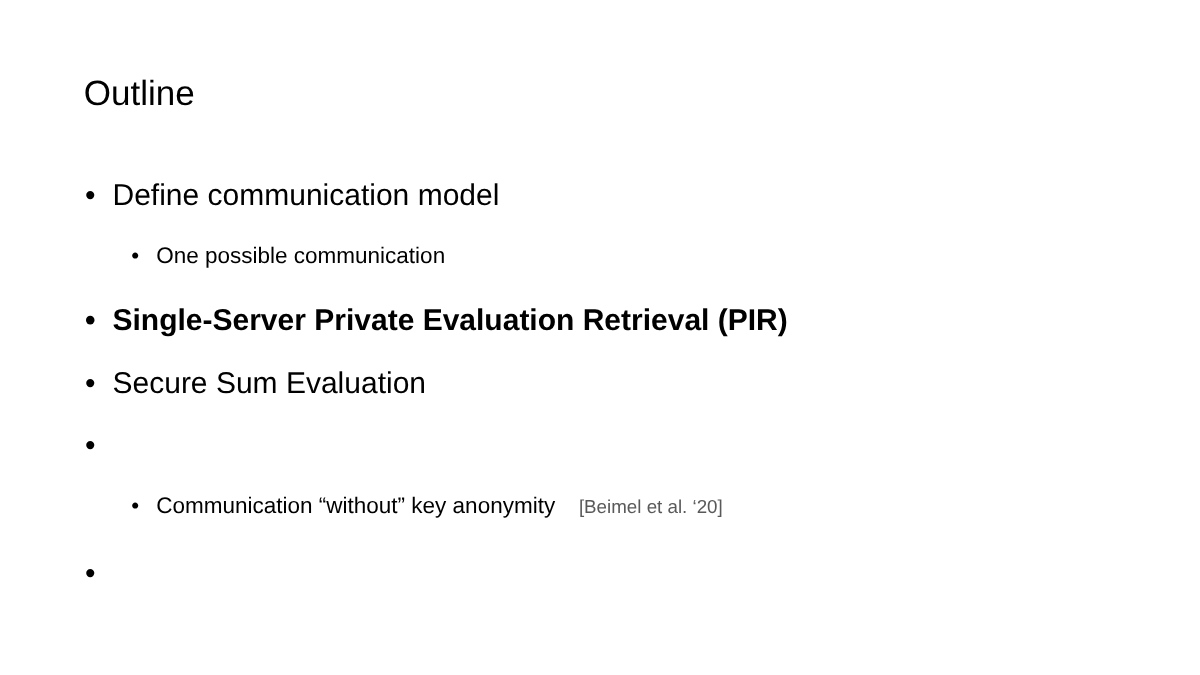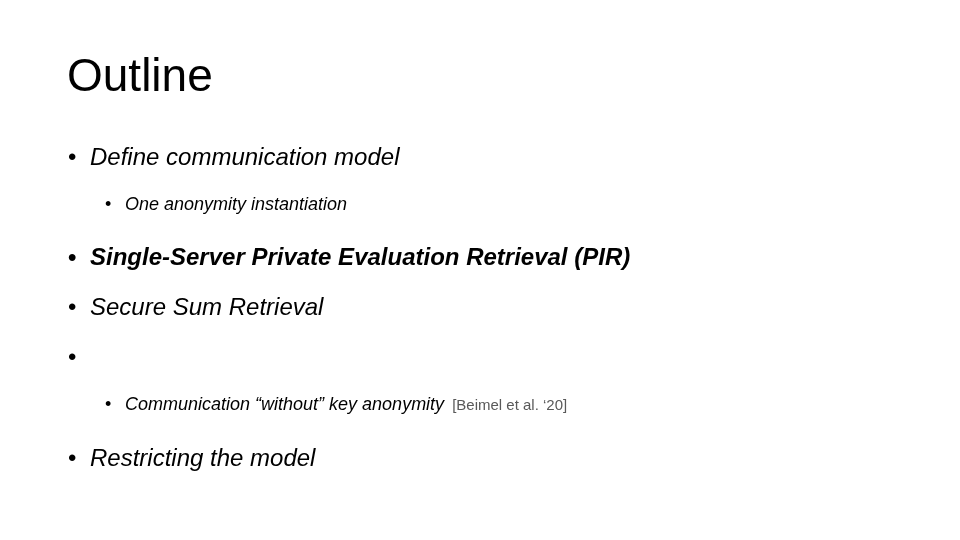--- a/index.html
+++ b/index.html
@@ -21,21 +21,21 @@
     width: 960px;
     height: 540px;
     background: #ffffff;
     box-sizing: border-box;
   }
 
   .slide-title {
     position: absolute;
     left: 67px;
     top: 52px;
-    font-size: 46px;
+    font-size: 28px;
     line-height: 46px;
     font-weight: 400;
     letter-spacing: 0px;
     color: #000000;
     white-space: nowrap;
   }
 
   .body-list {
     position: absolute;
     left: 0;
@@ -78,27 +78,26 @@
   .lvl2 .marker {
     width: 20px;
     flex: 0 0 20px;
     font-size: 18px;
     line-height: 24px;
     color: #000000;
   }
 
   .label {
     color: #000000;
-    font-style: italic;
   }
 
   .citation {
     font-size: 15px;
     color: #595959;
-    margin-left: 8px;
+    margin-left: 19px;
     font-weight: 400;
   }
 
   .sp-after-24 { height: 20px; }
   .sp-after-18 { height: 26px; }
   .sp-tight    { height: 20px; }
 </style>
 </head>
 <body>
 
@@ -109,47 +108,46 @@
   <div class="body-list">
 
     <div class="bullet-row lvl1">
       <span class="marker">•</span>
       <span class="label">Define communication model</span>
     </div>
     <div class="sp-after-24"></div>
 
     <div class="bullet-row lvl2">
       <span class="marker">•</span>
-      <span class="label">One anonymity instantiation</span>
+      <span class="label">One possible communication</span>
     </div>
     <div class="sp-after-18"></div>
 
     <div class="bullet-row lvl1 bold">
       <span class="marker">•</span>
       <span class="label">Single-Server Private Evaluation Retrieval (PIR)</span>
     </div>
     <div class="sp-tight"></div>
 
     <div class="bullet-row lvl1">
       <span class="marker">•</span>
-      <span class="label">Secure Sum Retrieval</span>
+      <span class="label">Secure Sum Evaluation</span>
     </div>
     <div class="sp-tight"></div>
 
     <div class="bullet-row lvl1">
       <span class="marker">•</span>
     </div>
     <div class="sp-after-24"></div>
 
     <div class="bullet-row lvl2">
       <span class="marker">•</span>
       <span class="label">Communication “without” key anonymity</span>
       <span class="citation">[Beimel et al. ‘20]</span>
     </div>
     <div class="sp-after-18"></div>
 
     <div class="bullet-row lvl1">
       <span class="marker">•</span>
-      <span class="label">Restricting the model</span>
     </div>
 
   </div>
 </div>
 
 </body></html>

